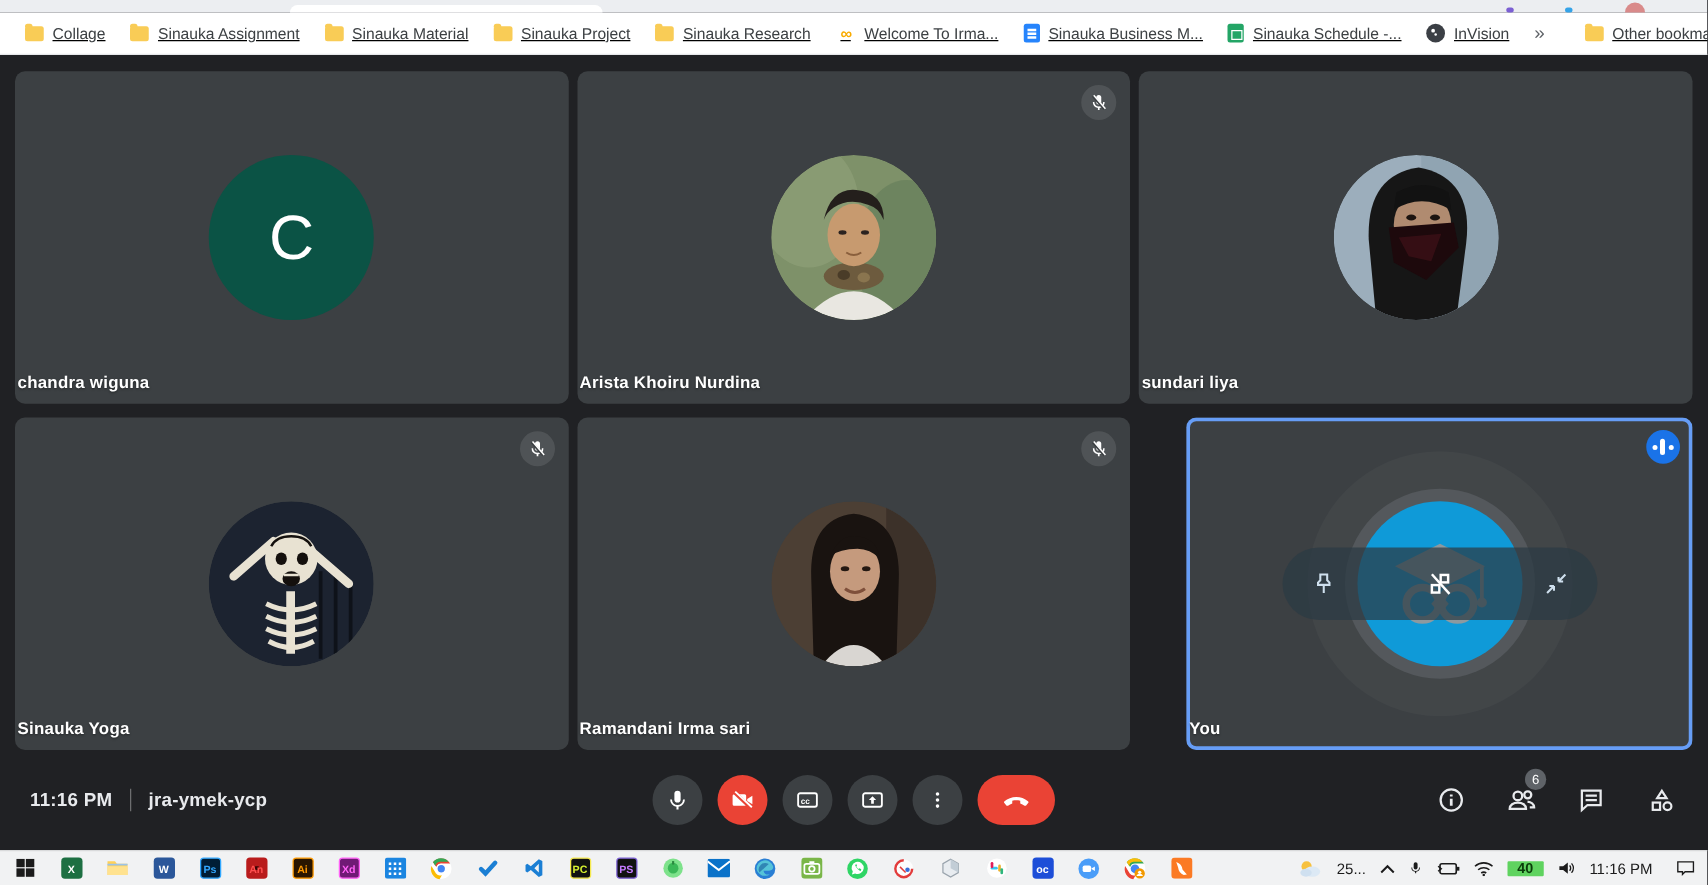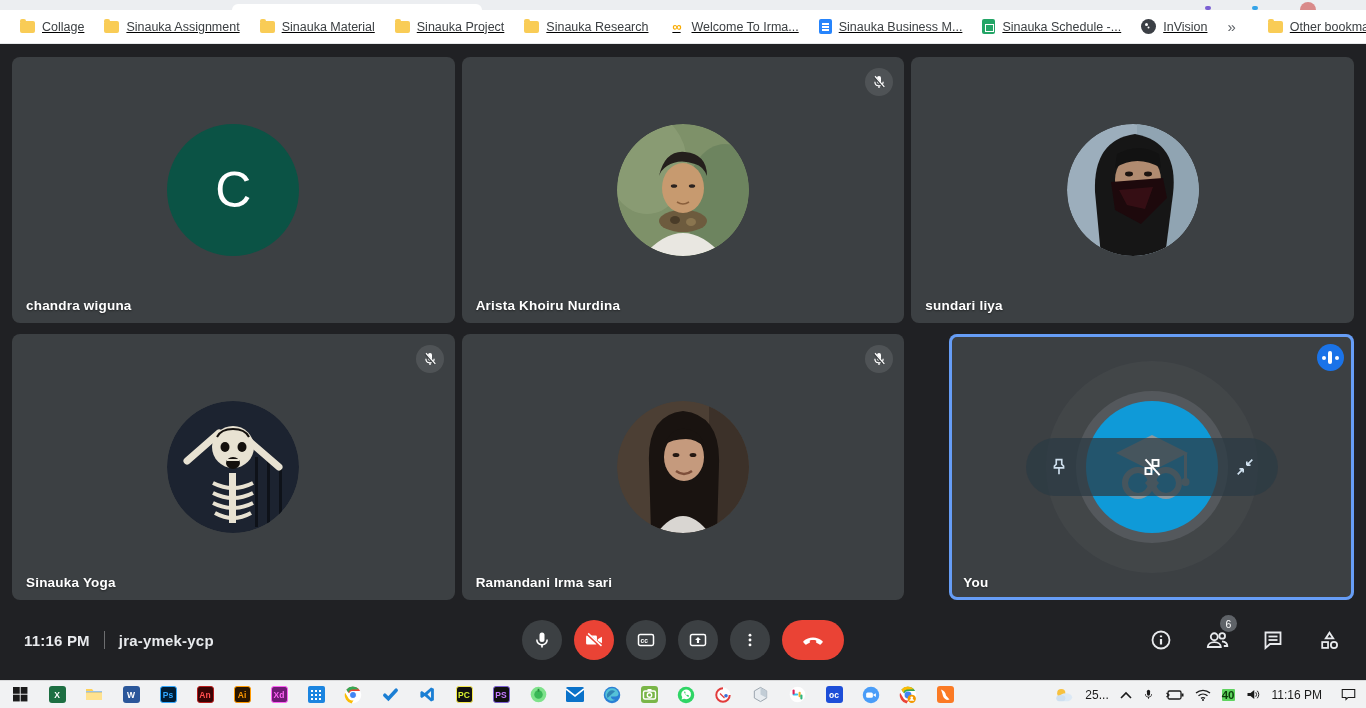--- a/index.html
+++ b/index.html
@@ -35,21 +35,21 @@
   .bm-spacer { flex:1; }
   .bm-chevron { color:#5f6368; font-size:15px; padding:0 10px; cursor:pointer; }
   .bm-divider { width:1px; height:18px; background:#dadce0; margin:0 6px; }
 
   
   .meet { height:636px; display:flex; flex-direction:column; background:#202124; }
   .tiles { flex:1; padding:13px 12px 0 12px; display:grid;
     grid-template-columns:repeat(3,1fr); grid-template-rows:1fr 1fr; gap:11px 7px; }
   .tile { background:#3c4043; border-radius:8px; position:relative; overflow:hidden; cursor:pointer; }
   .tile.selected { box-shadow:inset 0 0 0 3px #669df6;margin-left:38px; }
-  .tile-name { position:absolute; left:14px; bottom:10px; color:#fff; font-size:13.5px;
+  .tile-name { position:absolute; left:2px; bottom:10px; color:#fff; font-size:13.5px;
     font-weight:bold; letter-spacing:.2px; text-shadow:0 1px 2px rgba(0,0,0,.45); }
   .mute-badge { position:absolute; top:11px; right:11px; width:28px; height:28px; border-radius:50%;
     background:rgba(255,255,255,.10); display:flex; align-items:center; justify-content:center; }
   .speak-badge { position:absolute; top:10px; right:10px; width:27px; height:27px; border-radius:50%;
     background:#1a73e8; display:flex; align-items:center; justify-content:center; gap:2.5px; }
   .speak-badge .dot { width:4px; height:4px; border-radius:2px; background:#fff; }
   .speak-badge .bar { width:4px; height:13px; border-radius:2px; background:#fff; }
   .avatar-wrap { position:absolute; inset:0; display:flex; align-items:center; justify-content:center; }
   .avatar-initial { width:132px; height:132px; border-radius:50%; background:#0b5345;
     display:flex; align-items:center; justify-content:center; color:#fff; font-size:50px; }
@@ -89,21 +89,21 @@
   
   .taskbar { height:28px; background:#f1f2f3; border-top:1px solid #d9dadb; display:flex;
     align-items:center; padding:0 6px 0 10px; }
   .tb-apps { display:flex; align-items:center; gap:17px; }
   .app { width:20px; height:20px; display:flex; align-items:center; justify-content:center;
     cursor:pointer; flex:none; }
   .sq { width:17px; height:17px; border-radius:3px; display:flex; align-items:center;
     justify-content:center; font-size:8.5px; font-weight:bold; }
   .tray { margin-left:auto; display:flex; align-items:center; gap:11px; color:#1b1b1b; }
   .tray-text { font-size:12px; color:#1b1b1b; white-space:nowrap; }
-  .batt40 { background:#5fd35f; padding:0 0; font-weight:bold; font-size:11.5px; color:#093; 
+  .batt40 { background:#5fd35f; padding:0 8px; font-weight:bold; font-size:11.5px; color:#093; 
     color:#0a3d0a; border-radius:1px; }
   .tray-ico { display:flex; align-items:center; justify-content:center; cursor:pointer; }
 </style>
 </head>
 <body>
 
 <div class="top-strip">
   <div class="omnibox-sliver"></div>
   <div class="ext-sliver" style="left:1205px;background:#7b5fd3"></div>
   <div class="ext-sliver" style="left:1252px;background:#35a3e8"></div>
@@ -461,21 +461,21 @@
           <rect x="1" y="4" width="16" height="1.4" fill="#9cc3e8"></rect>
         </svg>
     </span>
     <span class="app">
       <span class="sq" style="background:#2b579a;color:#fff">W</span>
     </span>
     <span class="app">
       <span class="sq" style="background:#001e36;color:#31a8ff;border:1px solid #31a8ff">Ps</span>
     </span>
     <span class="app">
-      <span class="sq" style="background:#3a0404;color:#ff4f4f;border:1px solid #b91c1c">An</span>
+      <span class="sq" style="background:#3a0404;color:#ff4f4f;border:7px solid #b91c1c">An</span>
     </span>
     <span class="app">
       <span class="sq" style="background:#2a1600;color:#ff9a00;border:1px solid #ff9a00">Ai</span>
     </span>
     <span class="app">
       <span class="sq" style="background:#701a75;color:#ff61f6;border:1px solid #ff61f6">Xd</span>
     </span>
     <span class="app">
       <svg width="17" height="17" viewBox="0 0 17 17">
           <rect width="17" height="17" rx="2" fill="#1b85e0"></rect>

